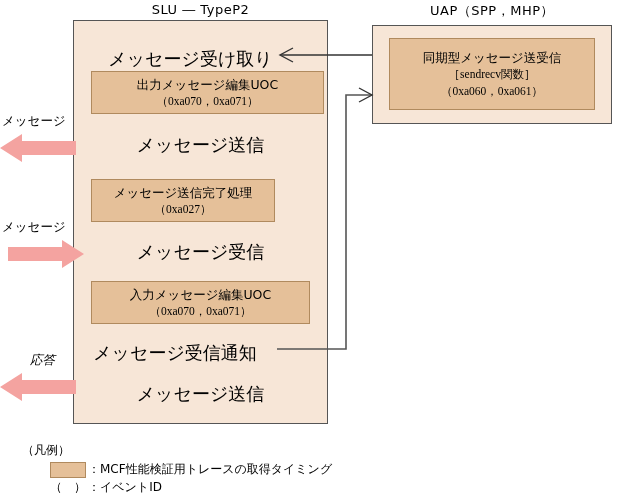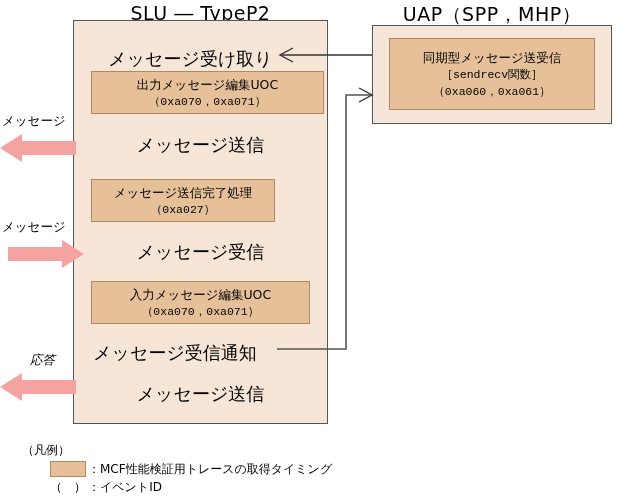--- a/index.html
+++ b/index.html
@@ -19,21 +19,21 @@
   .canvas {
     position: absolute;
     left: 0; top: 0;
     width: 627px;
     height: 499px;
   }
   .abs { position: absolute; }
 
   
   .col-title {
-    font-size: 19px;
+    font-size: 13px;
     letter-spacing: 0.5px;
     text-align: center;
     white-space: nowrap;
   }
 
   
   .proc-box {
     background: #f7e6d7;
     border: 1px solid #555555;
     box-sizing: border-box;
@@ -49,21 +49,21 @@
     align-items: center;
     justify-content: center;
     text-align: left;
   }
   .trace-line {
     font-size: 12.5px;
     line-height: 17px;
     white-space: nowrap;
   }
   .mono {
-    font-family: Liberation Mono, monospace;
+    font-family: Liberation Serif, serif;
     font-size: 11.5px;
     letter-spacing: 0px;
   }
 
   
   .step-label {
     font-size: 18px;
     text-align: center;
     white-space: nowrap;
     width: 100%;
@@ -81,20 +81,21 @@
 
   
   .legend-title {
     font-size: 12px;
     white-space: nowrap;
   }
   .legend-row {
     font-size: 12px;
     white-space: nowrap;
     display: flex;
+    align-items: center;
   }
   .legend-swatch {
     width: 36px;
     height: 16px;
     background: #e5c099;
     border: 1px solid #b08a5e;
     box-sizing: border-box;
     display: inline-block;
   }
   .legend-paren {

